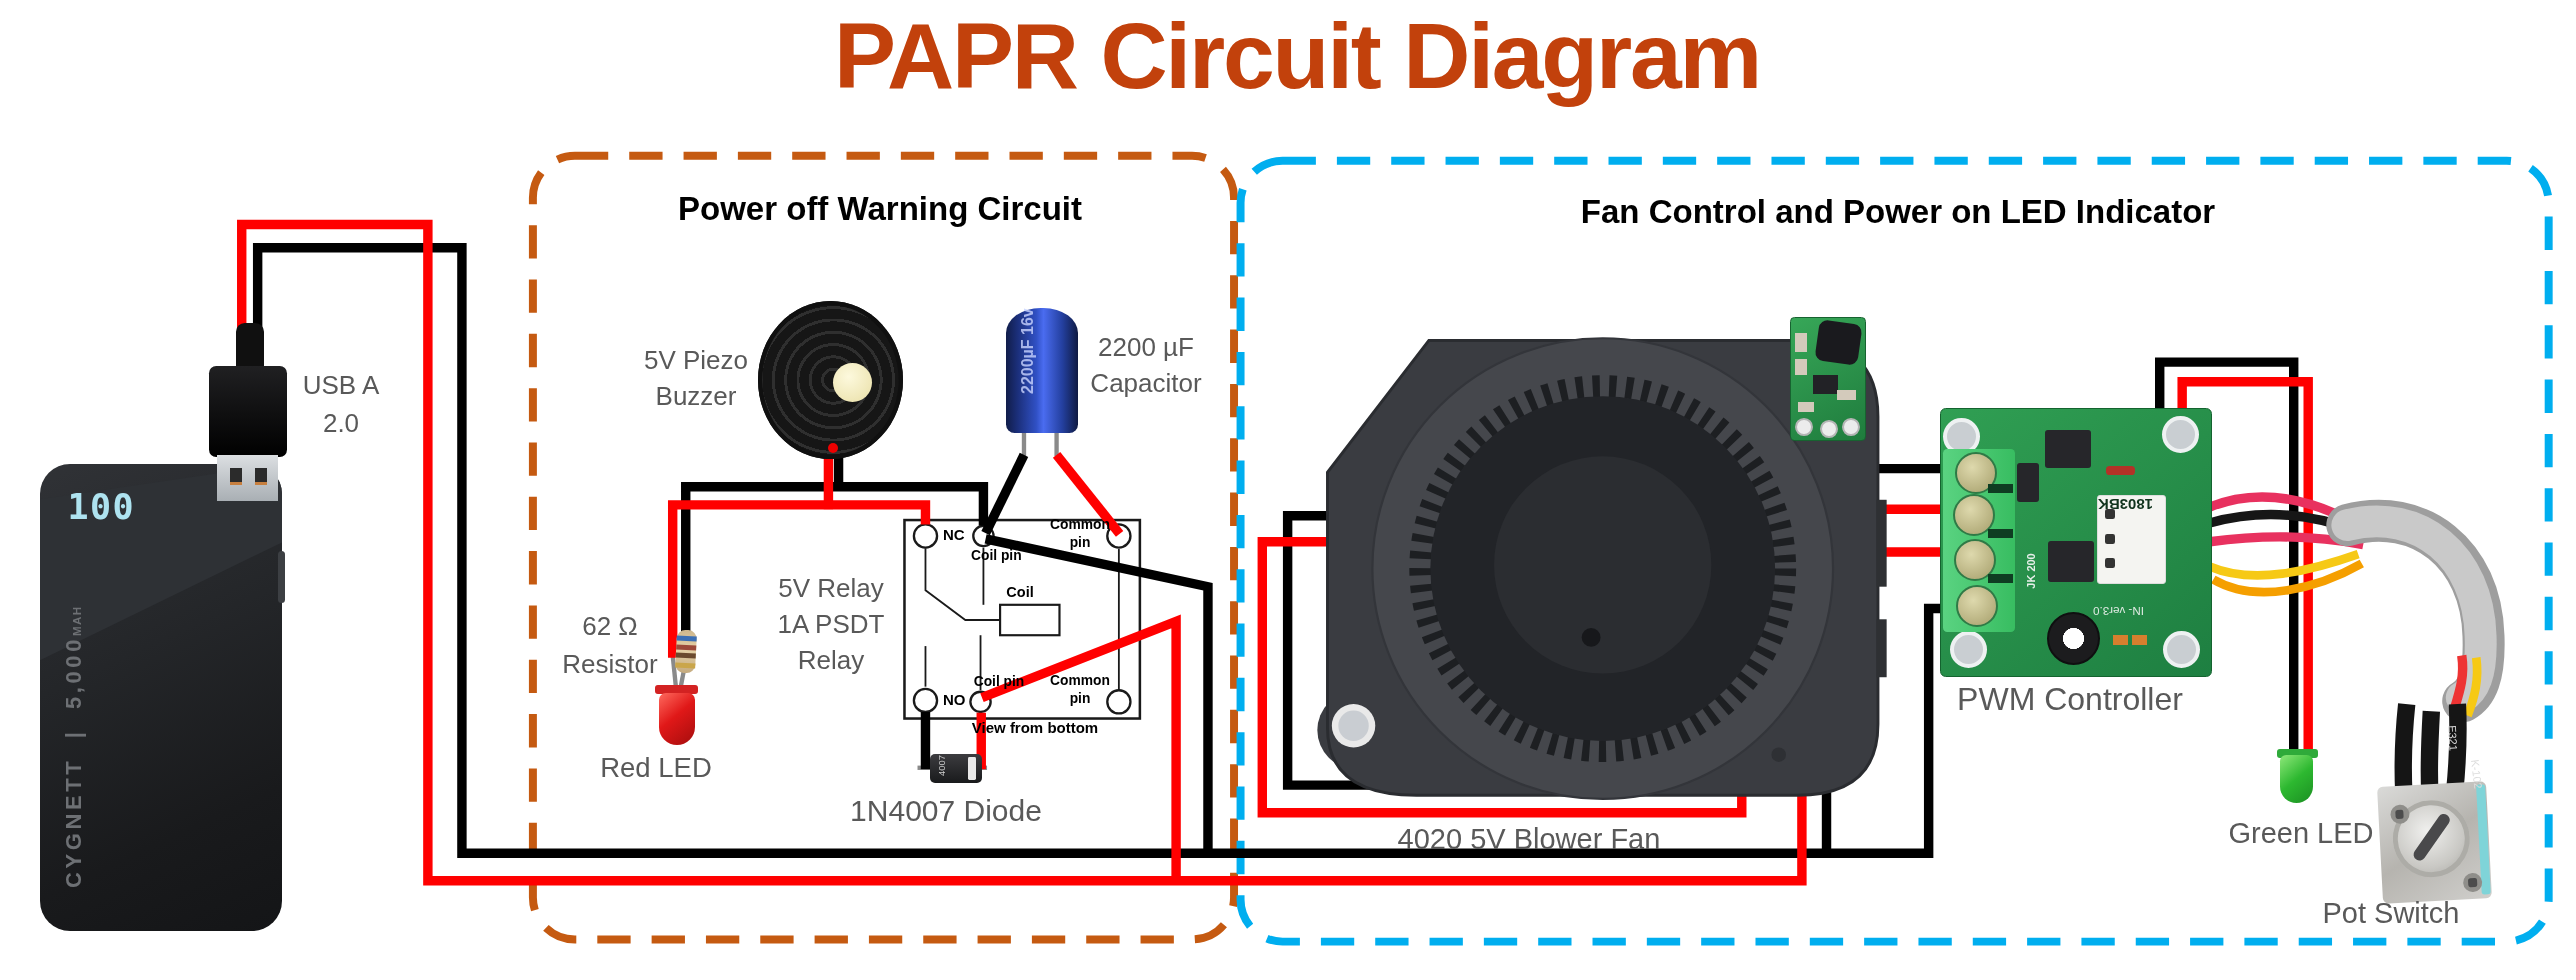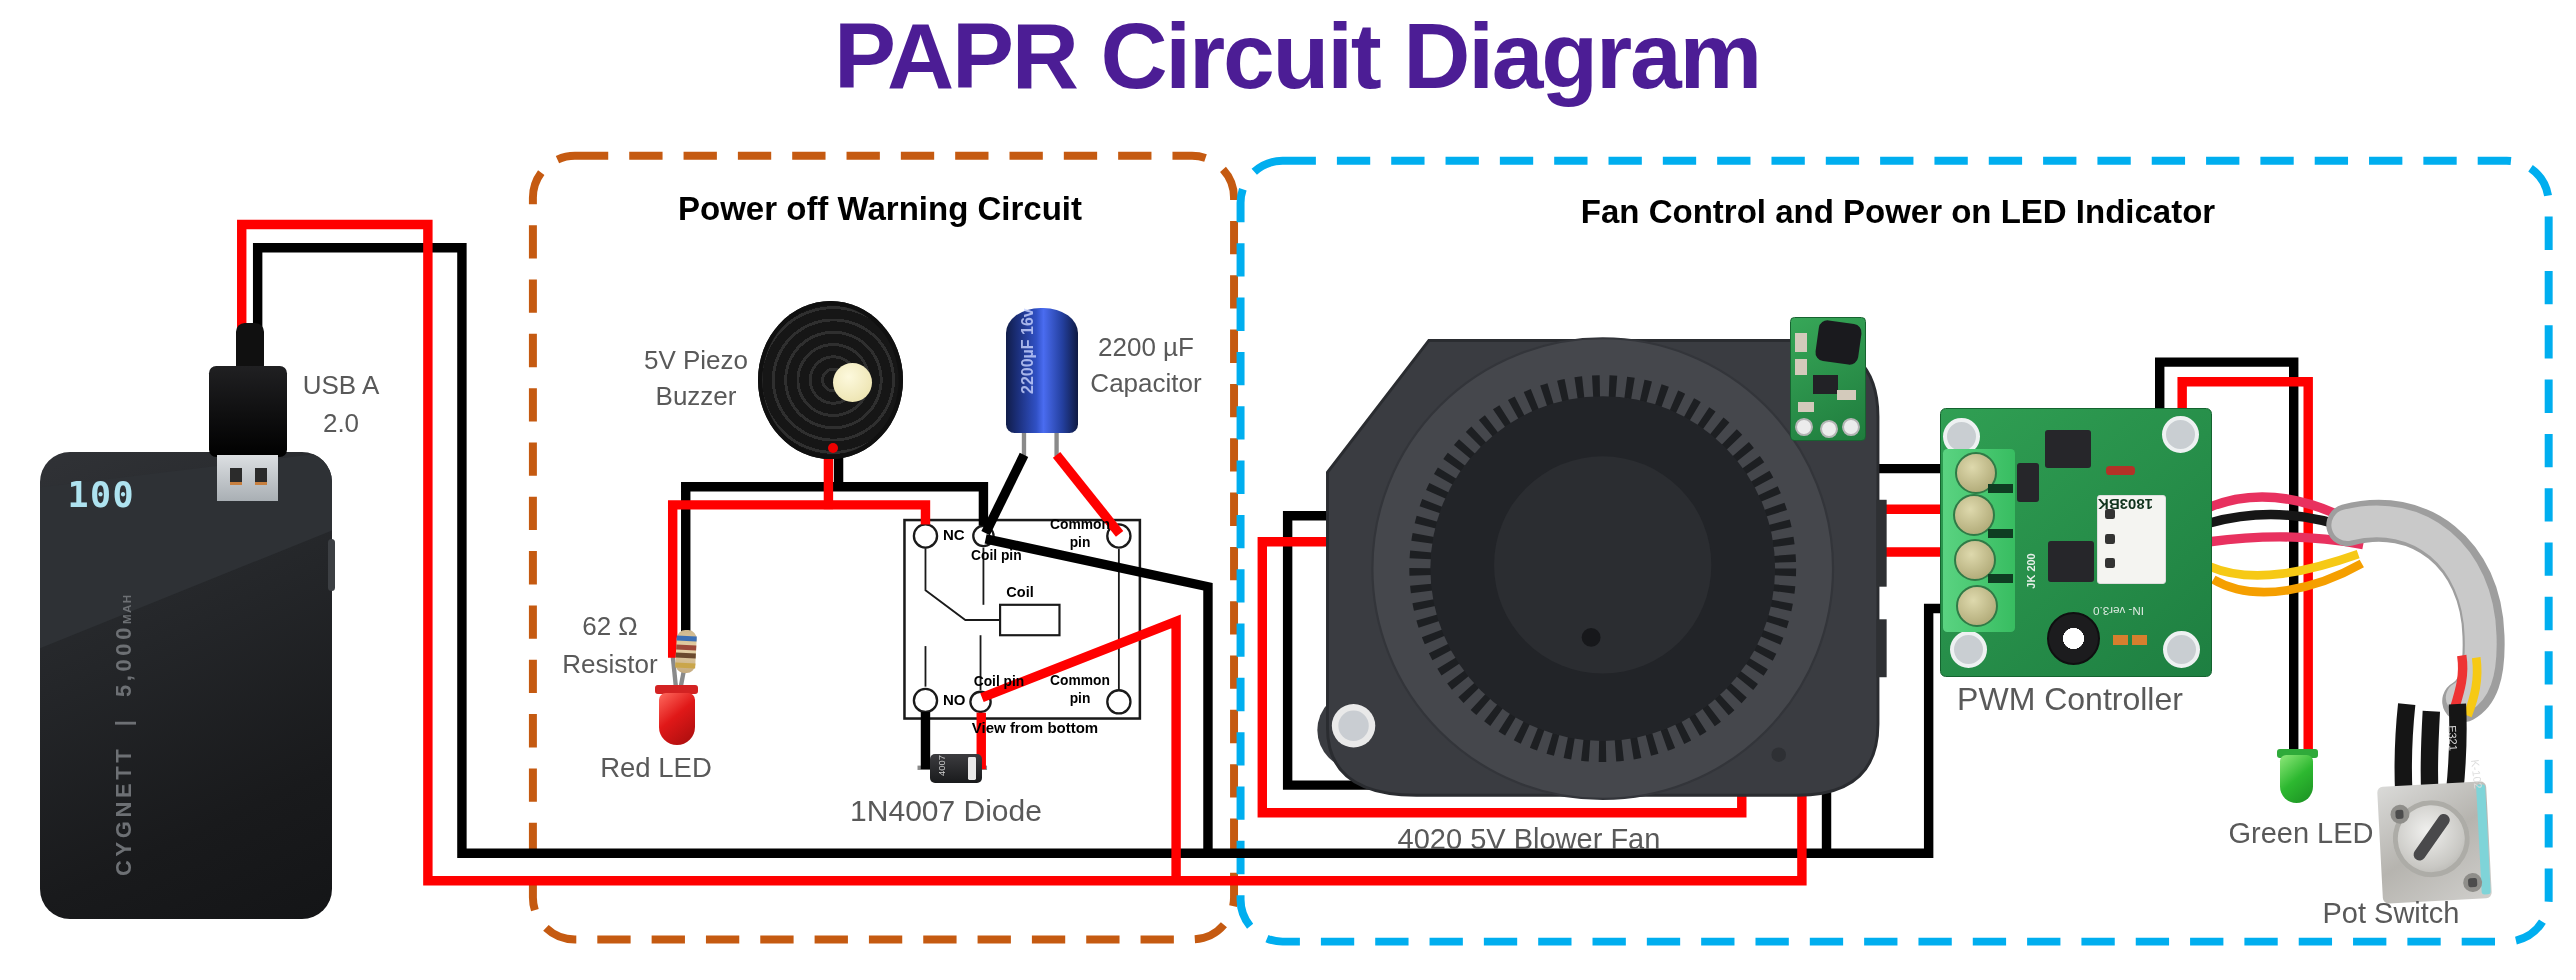--- a/index.html
+++ b/index.html
@@ -6,24 +6,24 @@
   .stage{position:relative;width:2576px;height:980px;background:#fff;overflow:hidden;
          font-family:"Liberation Sans",sans-serif;}
   svg{position:absolute;left:0;top:0;}
   .abs{position:absolute;}
   .lbl{position:absolute;color:#595959;text-align:center;transform:translateX(-50%);
        font-family:"Liberation Sans",sans-serif;white-space:nowrap;}
   .pin-lbl{position:absolute;color:#000;font-weight:bold;font-family:"Liberation Sans",sans-serif;
        white-space:nowrap;}
   .box-title{position:absolute;color:#000;font-weight:800;font-size:33px;transform:translateX(-50%);
        white-space:nowrap;}
-  .main-title{position:absolute;left:1297px;top:2.9px;transform:translateX(-50%);color:#4c1d95;
+  .main-title{position:absolute;left:1297px;top:2.9px;transform:translateX(-50%);color:#c2410c;
        font-size:93px;font-weight:800;letter-spacing:-2.2px;white-space:nowrap;}
   
-  .pbank{left:40px;top:452px;width:292px;height:467px;border-radius:30px;
+  .pbank{left:40px;top:464px;width:242px;height:467px;border-radius:30px;
      background:linear-gradient(155deg,#303236 0%,#242629 40%,#191a1c 75%,#141517 100%);}
   .pbank .gloss{position:absolute;left:0;top:0;width:100%;height:42%;
      clip-path:polygon(0 100%,0 18%,100% 0,100% 40%);background:#2e3135;border-radius:30px 30px 0 0;}
   .pbank .disp{position:absolute;left:27.5px;top:23px;color:#aee3f0;
      font-family:"DejaVu Sans Mono",monospace;font-weight:bold;font-size:35px;letter-spacing:1.4px;}
   .pbank .brand{position:absolute;right:-62px;top:424px;transform:rotate(-90deg);transform-origin:left top;
      color:#6d7074;font-size:22px;font-weight:bold;letter-spacing:3.6px;white-space:nowrap;}
   .pbank .brand .cap-unit{font-size:11.6px;letter-spacing:1.4px;}
   .pbank .btn{position:absolute;right:-2.9px;top:87px;width:7.2px;height:52px;border-radius:4.3px;background:#3c3f43;}
   
@@ -318,20 +318,25 @@
   </div>
   <div class="lbl" style="left:1146px;top:329px;font-size:26px;line-height:36px;">
     <div>2200 µF</div>
     <div>Capacitor</div>
   </div>
   <div class="lbl" style="left:610px;top:607px;font-size:26px;line-height:38px;">
     <div>62 Ω</div>
     <div>Resistor</div>
   </div>
   <div class="lbl" style="left:656px;top:752px;font-size:27.5px;">Red LED</div>
+  <div class="lbl" style="left:831px;top:570px;font-size:26px;line-height:36px;">
+    <div>5V Relay</div>
+    <div>1A PSDT</div>
+    <div>Relay</div>
+  </div>
   <div class="lbl" style="left:946px;top:794px;font-size:30px;">1N4007 Diode</div>
   <div class="lbl" style="left:1529px;top:823px;font-size:29px;">4020 5V Blower Fan</div>
   <div class="lbl" style="left:2070px;top:681px;font-size:32px;">PWM Controller</div>
   <div class="lbl" style="left:2301px;top:817px;font-size:29px;">Green LED</div>
   <div class="lbl" style="left:2391px;top:897px;font-size:29px;">Pot Switch</div>
 
   <div class="pin-lbl" style="left:943px;top:526px;font-size:15px;">NC</div>
   <div class="pin-lbl" style="left:971px;top:548px;font-size:13.8px;">Coil pin</div>
   <div class="pin-lbl" style="left:1080px;top:516px;font-size:13.8px;line-height:18px;text-align:center;transform:translateX(-50%);">
     <div>Common</div>

